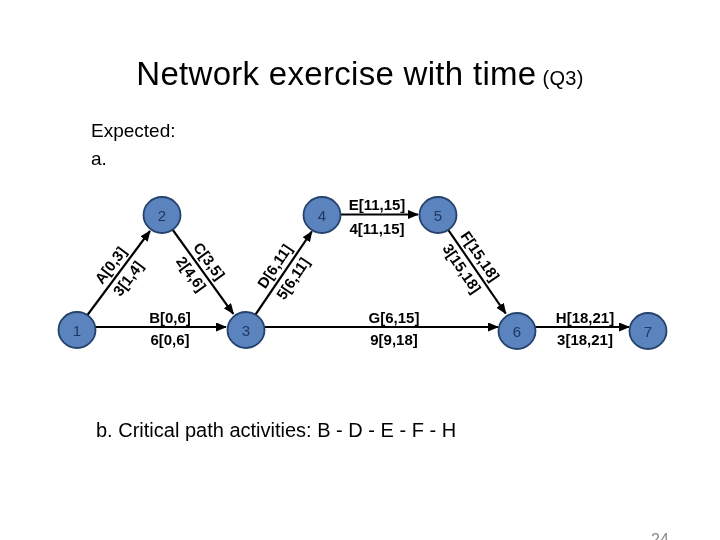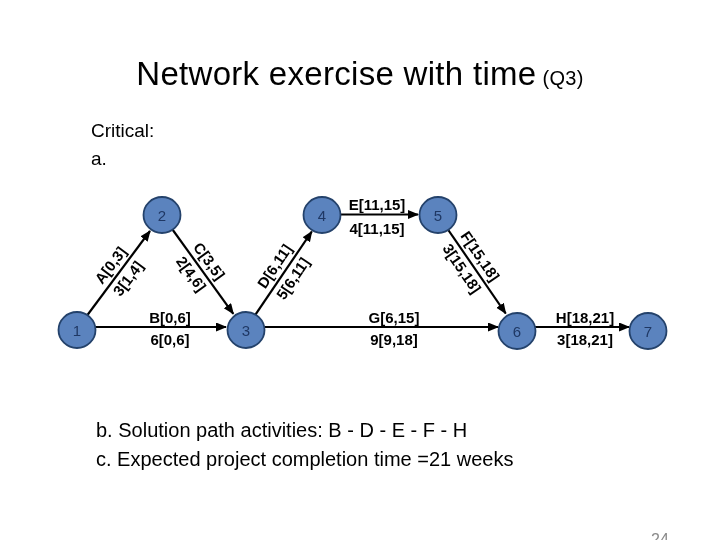--- a/index.html
+++ b/index.html
@@ -25,21 +25,21 @@
 </head>
 <body>
 
 <div class="slide">
 
   <div class="slide-title">
     <span>Network exercise with time</span><span class="title-suffix">(Q3)</span>
   </div>
 
   <div class="solution-block">
-    <div>Critical:</div>
+    <div>Expected:</div>
     <div>a.</div>
   </div>
 
   <svg class="network-svg" viewBox="0 0 720 540">
     <defs>
       <marker id="arrow" markerUnits="userSpaceOnUse" markerWidth="13" markerHeight="10" refX="10" refY="4.5" orient="auto">
         <path class="arrowhead" d="M0,0 L11,4.5 L0,9 Z"></path>
       </marker>
     </defs>
 
@@ -105,18 +105,17 @@
       <ellipse class="node-ellipse" cx="517" cy="302" rx="18.5" ry="18"></ellipse>
       <text class="node-num" x="517" y="307.5">6</text>
     </g>
     <g>
       <ellipse class="node-ellipse" cx="648" cy="302" rx="18.5" ry="18"></ellipse>
       <text class="node-num" x="648" y="307.5">7</text>
     </g>
   </svg>
 
   <div class="notes">
-    <div>b. Solution path activities: B - D - E - F - H</div>
-    <div>c. Expected project completion time =21 weeks</div>
+    <div>b. Critical path activities: B - D - E - F - H</div>
   </div>
 
   <div class="page-number">24</div>
 </div>
 
 </body></html>

